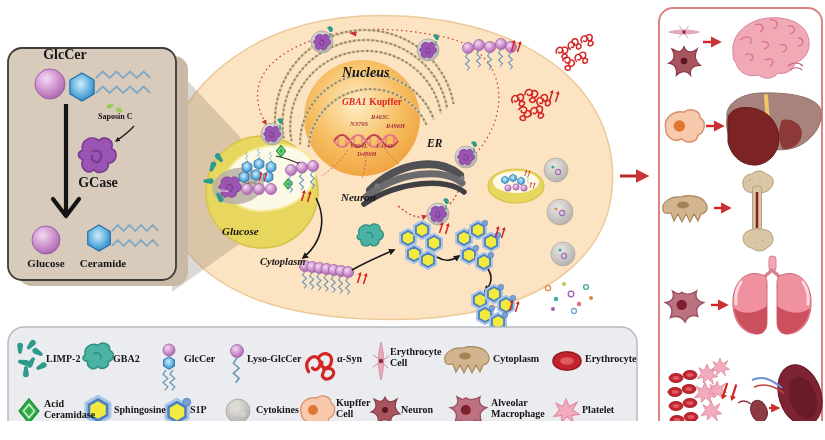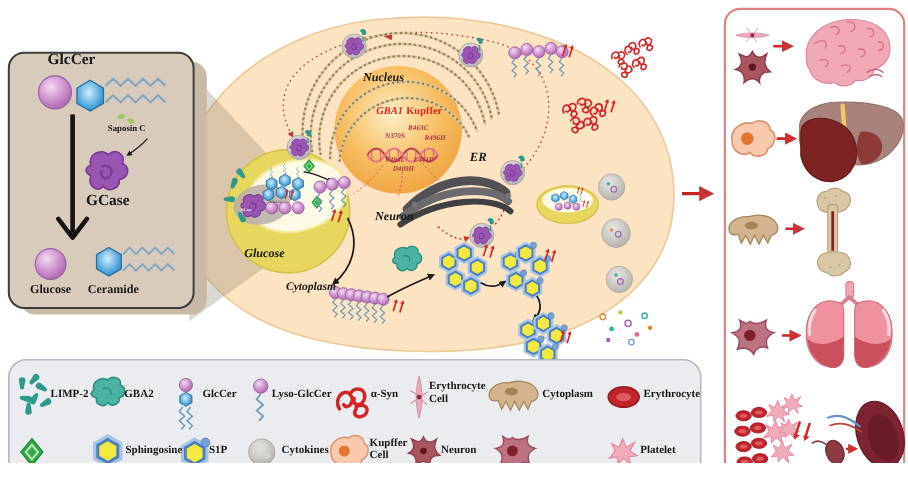--- a/index.html
+++ b/index.html
@@ -482,21 +482,21 @@
   <use href="#plate" transform="translate(566,411) scale(1.1)"></use>
 </g>
 </svg>
 
 <div class="lbl" style="left:22px;top:47px;width:86px;text-align:center;font-size:14px">GlcCer</div>
 <div class="lbl" style="left:98px;top:113px;font-size:8px">Saposin C</div>
 <div class="lbl" style="left:70px;top:175px;width:56px;text-align:center;font-size:14px">GCase</div>
 <div class="lbl" style="left:17px;top:257px;width:58px;text-align:center;font-size:11px">Glucose</div>
 <div class="lbl" style="left:72px;top:257px;width:62px;text-align:center;font-size:11px">Ceramide</div>
 
-<div class="lbl it" style="left:330px;top:65px;font-size:11px">Nucleus</div>
+<div class="lbl it" style="left:342px;top:65px;font-size:14px">Nucleus</div>
 <div class="lbl red gba1" style="left:328px;top:97px;width:88px;text-align:center;font-size:9.5px"><span class="it">GBA1</span><span>Kupffer</span></div>
 <div class="mut" style="left:371px;top:113px">R463C</div>
 <div class="mut" style="left:350px;top:120px">N370S</div>
 <div class="mut" style="left:386px;top:122px">R496H</div>
 <div class="mut" style="left:350px;top:142px">V394L</div>
 <div class="mut" style="left:376px;top:142px">L444P</div>
 <div class="mut" style="left:357px;top:150px">D409H</div>
 <div class="lbl it" style="left:427px;top:137px;font-size:11.5px">ER</div>
 <div class="lbl it" style="left:341px;top:191px;font-size:11px">Neuron</div>
 <div class="lbl it" style="left:222px;top:225px;font-size:11px">Glucose</div>
@@ -505,19 +505,21 @@
 <div class="micro-tag" style="left:245px;top:181px;color:#6a5a4a">GlcCer</div>
 
 <div class="lbl leg" style="left:46px;top:353px">LIMP-2</div>
 <div class="lbl leg" style="left:113px;top:353px">GBA2</div>
 <div class="lbl leg" style="left:184px;top:353px">GlcCer</div>
 <div class="lbl leg" style="left:247px;top:353px">Lyso-GlcCer</div>
 <div class="lbl leg" style="left:337px;top:353px">α-Syn</div>
 <div class="lbl leg wrap" style="left:390px;top:346px;width:58px">Erythrocyte Cell</div>
 <div class="lbl leg" style="left:493px;top:353px">Cytoplasm</div>
 <div class="lbl leg" style="left:585px;top:353px">Erythrocyte</div>
+<div class="lbl leg wrap" style="left:44px;top:398px;width:72px">Acid Ceramidase</div>
 <div class="lbl leg" style="left:114px;top:404px">Sphingosine</div>
 <div class="lbl leg" style="left:190px;top:404px">S1P</div>
 <div class="lbl leg" style="left:256px;top:404px">Cytokines</div>
 <div class="lbl leg wrap" style="left:336px;top:397px;width:50px">Kupffer Cell</div>
 <div class="lbl leg" style="left:401px;top:404px">Neuron</div>
+<div class="lbl leg wrap" style="left:491px;top:397px;width:82px">Alveolar Macrophage</div>
 <div class="lbl leg" style="left:582px;top:404px">Platelet</div>
 </div>
 
 </body></html>

